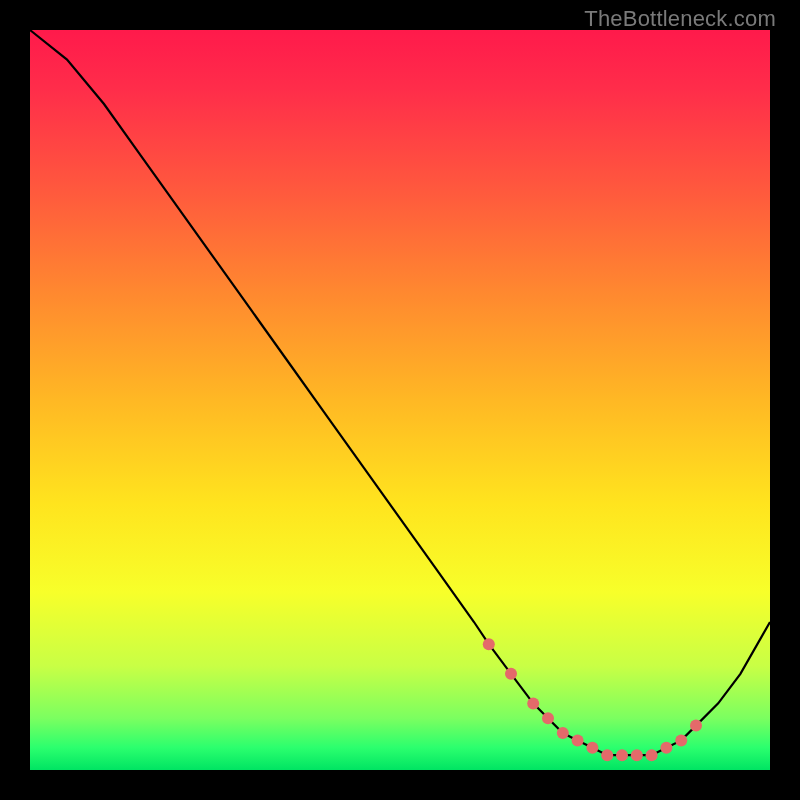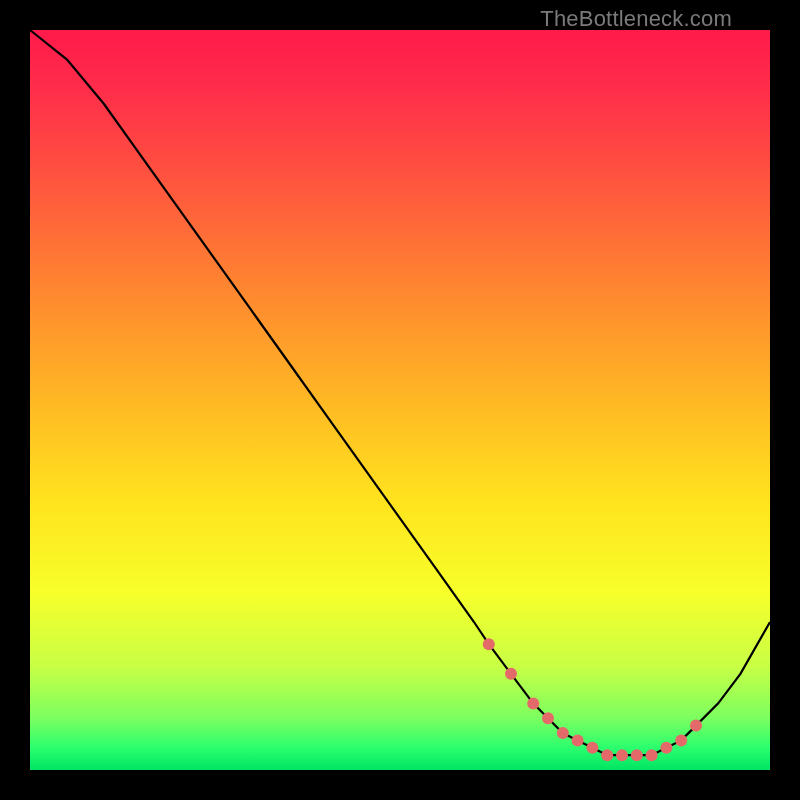--- a/index.html
+++ b/index.html
@@ -9,20 +9,21 @@
     height: 800px;
     background: #000;
     overflow: hidden;
     font-family: Arial, Helvetica, sans-serif;
   }
   .frame {
     position: relative;
     width: 744px;
     height: 800px;
     background: #000;
+    padding-left: 44px;
   }
   .plot {
     position: absolute;
     left: 30px;
     top: 30px;
     width: 740px;
     height: 740px;
     
     background: linear-gradient(
       to bottom,

